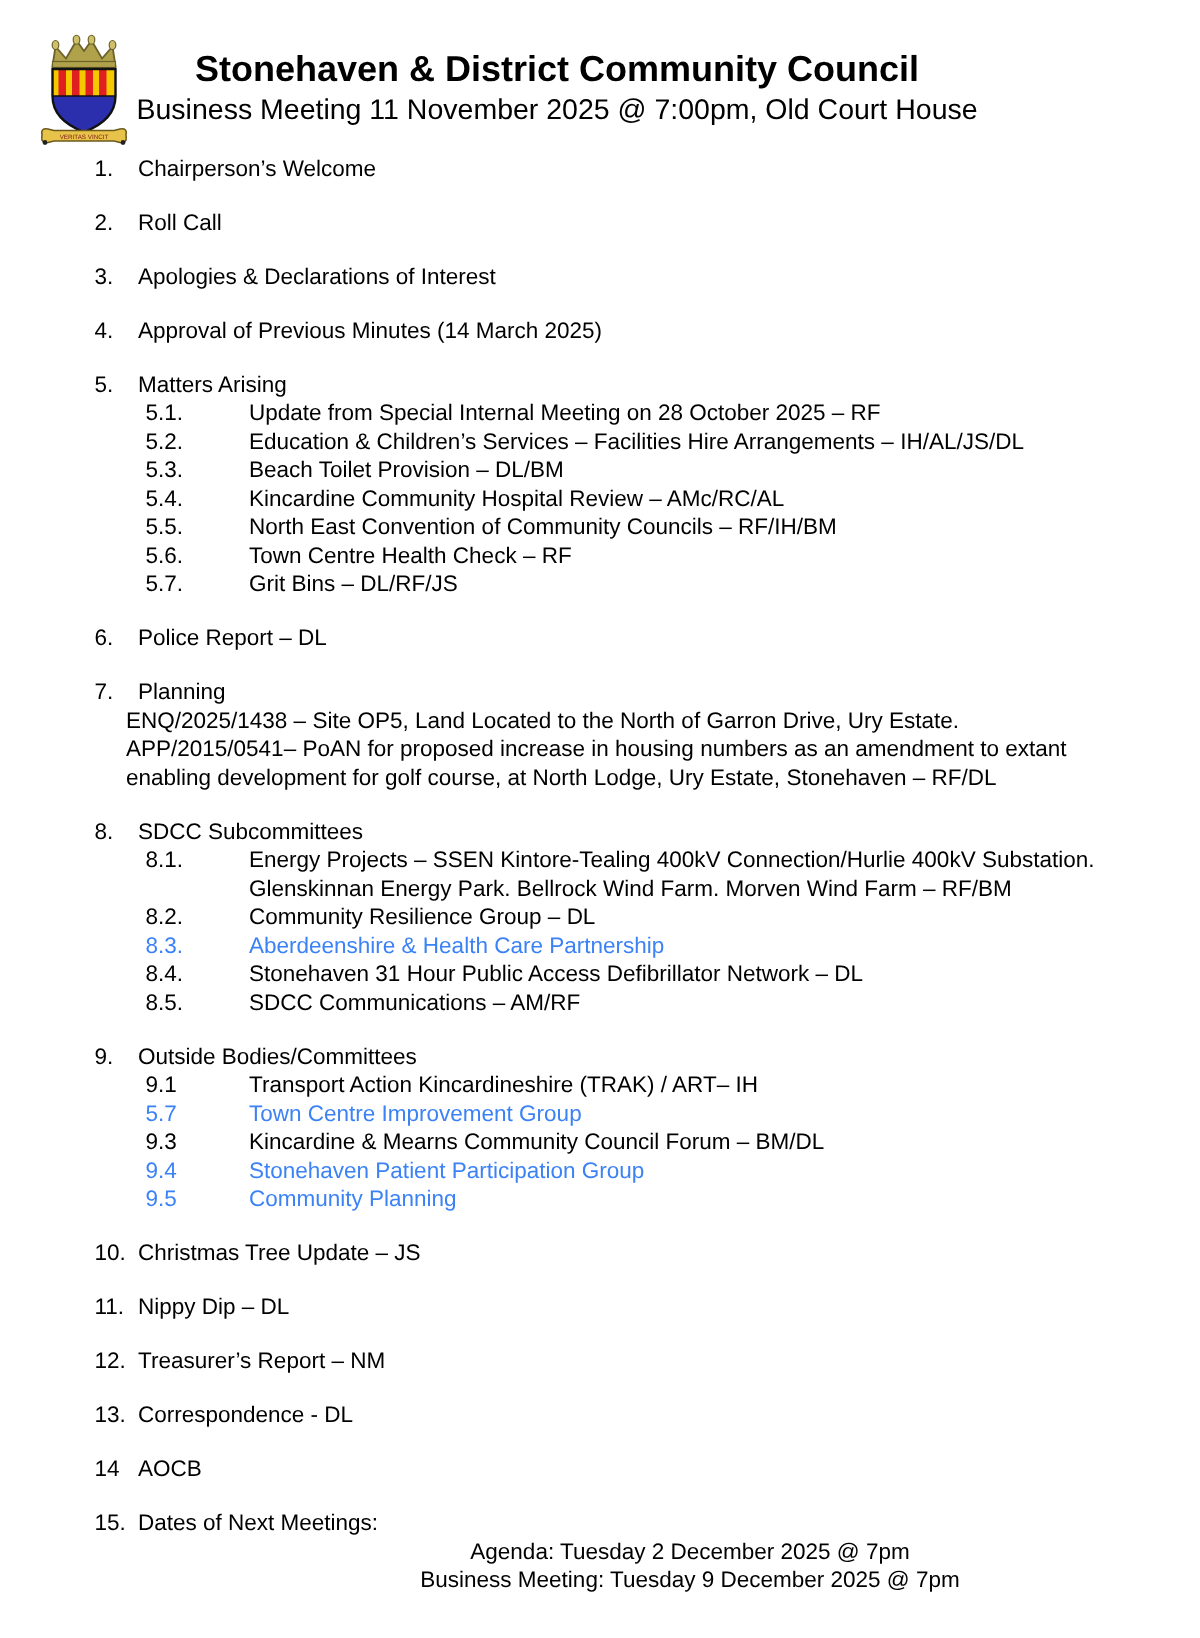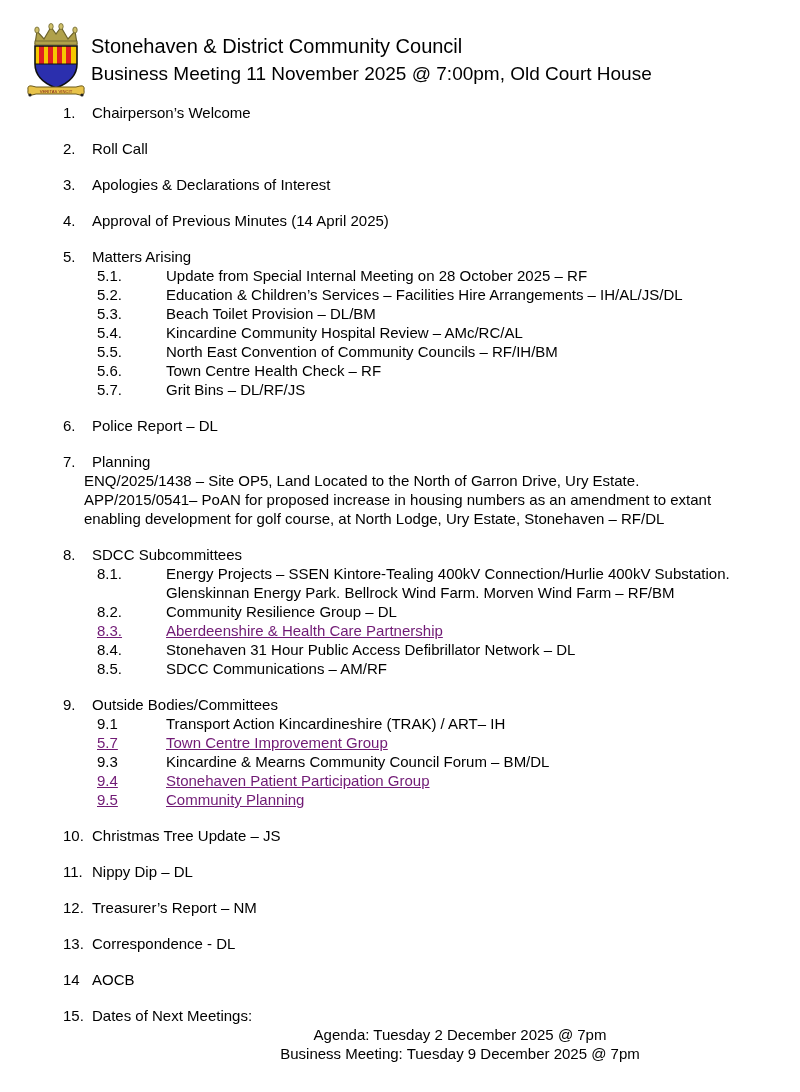--- a/index.html
+++ b/index.html
@@ -6,33 +6,33 @@
   .page {
     position:relative;
     width:800px; height:1092px;
     background:#ffffff;
     font-family:"Liberation Sans","DejaVu Sans",sans-serif;
     color:#000;
     overflow:hidden;
   }
   .crest { position:absolute; left:24px; top:22px; width:64px; height:80px; }
   .titles { position:absolute; left:91px; top:32px; }
-  .doc-title { font-size:20px; line-height:29px; font-weight:400; white-space:nowrap; }
+  .doc-title { font-size:24px; line-height:29px; font-weight:700; white-space:nowrap;text-align:center; }
   .doc-subtitle { font-size:19px; line-height:26px; font-weight:400; white-space:nowrap; }
   .agenda { position:absolute; top:86px; left:0; right:0; }
   .agenda-item { margin-top:17px; font-size:15px; line-height:19px; }
   .item-row { display:flex; margin-left:63px; }
   .item-num { width:29px; flex:none; }
   .item-title { flex:1; }
   .sub-row { display:flex; margin-left:97px; }
   .sub-num { width:25px; flex:none; }
   .sub-text { flex:1; max-width:660px;margin-left:44px; }
   .para-line { margin-left:84px; max-width:700px; }
   .detail-line { margin-left:120px;text-align:center; }
-  .gray { color:#701a75;text-decoration:underline; }
+  .gray { color:#3b82f6; }
 </style>
 </head>
 <body>
 
 <div class="page">
 
   <svg class="crest" viewBox="0 0 64 80" aria-hidden="true">
     <defs>
       <clipPath id="shieldClip">
         <path d="M11 24 H53 V42 Q53 58 32 66 Q11 58 11 42 Z"></path>
@@ -83,21 +83,21 @@
       </div>
       <div class="agenda-item">
         <div class="item-row">
           <span class="item-num">3.</span>
           <span class="item-title">Apologies &amp; Declarations of Interest</span>
         </div>
       </div>
       <div class="agenda-item">
         <div class="item-row">
           <span class="item-num">4.</span>
-          <span class="item-title">Approval of Previous Minutes (14 April 2025)</span>
+          <span class="item-title">Approval of Previous Minutes (14 March 2025)</span>
         </div>
       </div>
       <div class="agenda-item">
         <div class="item-row">
           <span class="item-num">5.</span>
           <span class="item-title">Matters Arising</span>
         </div>
         <div class="sub-row">
           <span class="sub-num">5.1.</span>
           <div class="sub-text">

